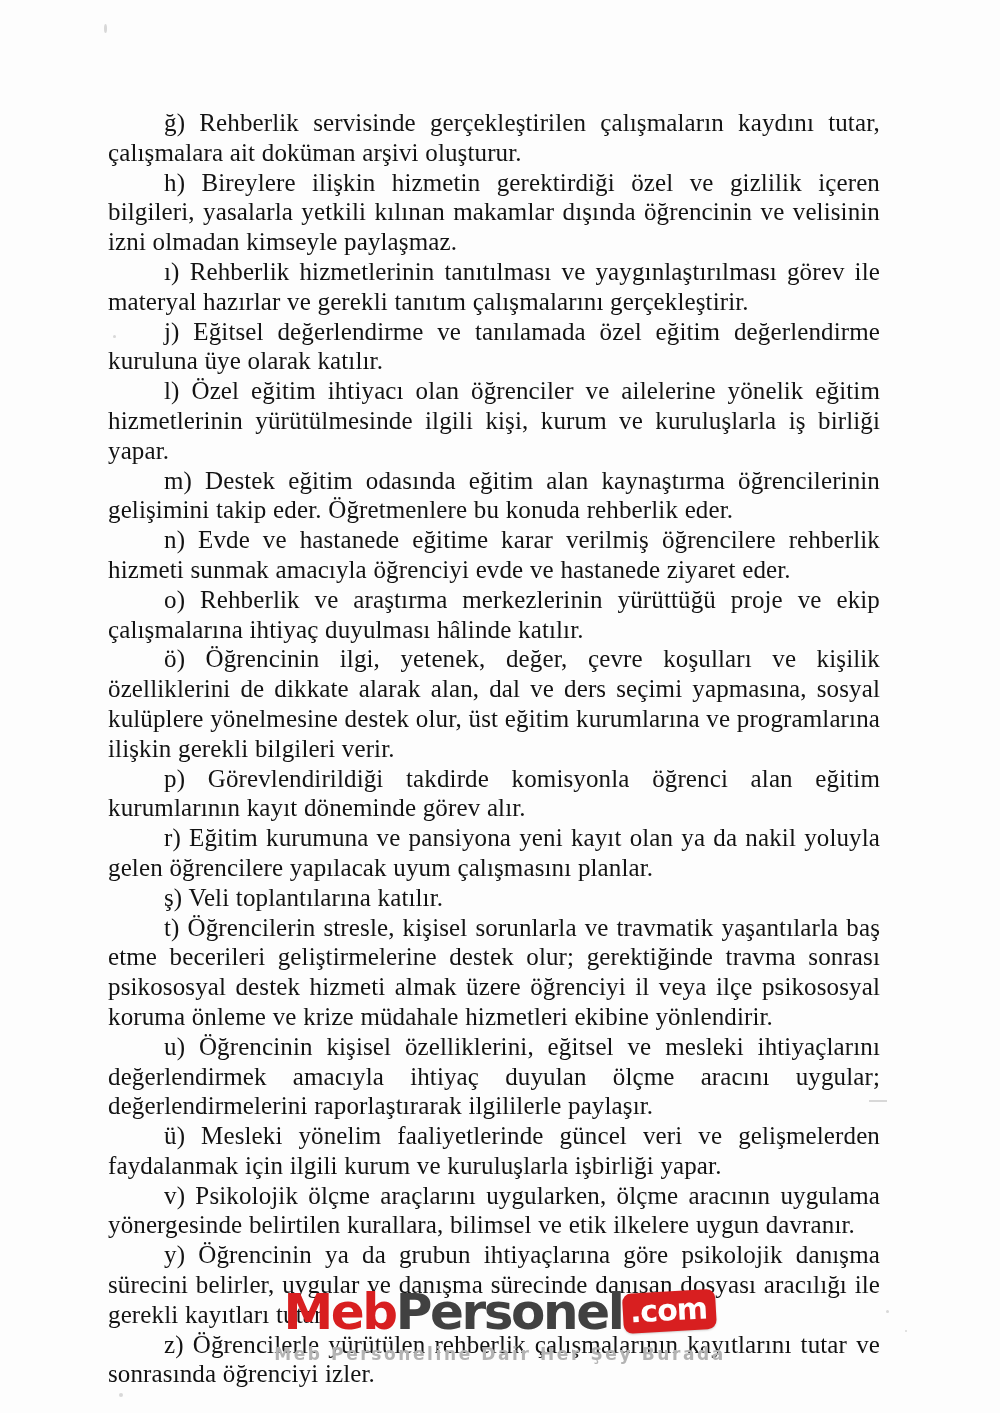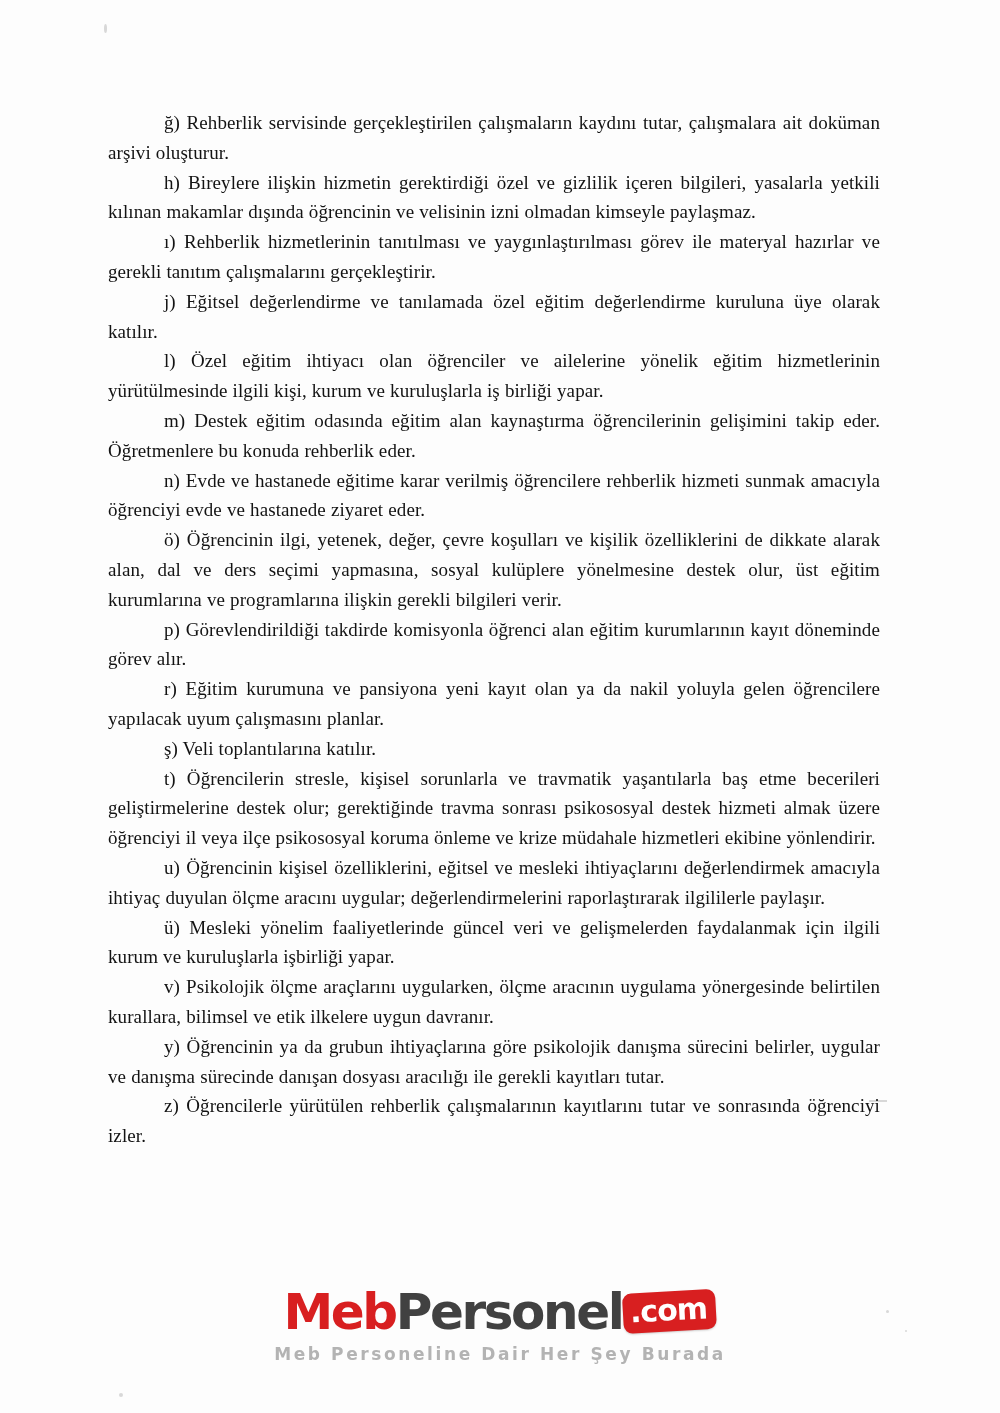--- a/index.html
+++ b/index.html
@@ -30,21 +30,21 @@
   .doc-body {
     position: absolute;
     left: 108px;
     top: 108px;
     width: 772px;
   }
   p.para {
     margin: 0;
     text-indent: 56px;
     text-align: justify;
-    font-size: 19px;
+    font-size: 25px;
     line-height: 29.8px;
     letter-spacing: .005em;
     word-spacing: .01em;
     color: #131313;
     -webkit-font-smoothing: none;
   }
   
   p.para:last-child { }
 
   
@@ -110,20 +110,21 @@
   <span class="speck" style="left:905px; top:1330px; width:2px; height:2px;"></span>
 
   <div class="doc-body">
     <p class="para">ğ) Rehberlik servisinde gerçekleştirilen çalışmaların kaydını tutar, çalışmalara ait doküman arşivi oluşturur.</p>
     <p class="para">h) Bireylere ilişkin hizmetin gerektirdiği özel ve gizlilik içeren bilgileri, yasalarla yetkili kılınan makamlar dışında öğrencinin ve velisinin izni olmadan kimseyle paylaşmaz.</p>
     <p class="para">ı) Rehberlik hizmetlerinin tanıtılması ve yaygınlaştırılması görev ile materyal hazırlar ve gerekli tanıtım çalışmalarını gerçekleştirir.</p>
     <p class="para">j) Eğitsel değerlendirme ve tanılamada özel eğitim değerlendirme kuruluna üye olarak katılır.</p>
     <p class="para">l) Özel eğitim ihtiyacı olan öğrenciler ve ailelerine yönelik eğitim hizmetlerinin yürütülmesinde ilgili kişi, kurum ve kuruluşlarla iş birliği yapar.</p>
     <p class="para">m) Destek eğitim odasında eğitim alan kaynaştırma öğrencilerinin gelişimini takip eder. Öğretmenlere bu konuda rehberlik eder.</p>
     <p class="para">n) Evde ve hastanede eğitime karar verilmiş öğrencilere rehberlik hizmeti sunmak amacıyla öğrenciyi evde ve hastanede ziyaret eder.</p>
+    <p class="para">o) Rehberlik ve araştırma merkezlerinin yürüttüğü proje ve ekip çalışmalarına ihtiyaç duyulması hâlinde katılır.</p>
     <p class="para">ö) Öğrencinin ilgi, yetenek, değer, çevre koşulları ve kişilik özelliklerini de dikkate alarak alan, dal ve ders seçimi yapmasına, sosyal kulüplere yönelmesine destek olur,  üst eğitim kurumlarına ve programlarına ilişkin gerekli bilgileri verir.</p>
     <p class="para">p) Görevlendirildiği takdirde komisyonla öğrenci alan eğitim kurumlarının kayıt döneminde görev alır.</p>
     <p class="para">r) Eğitim kurumuna ve pansiyona yeni kayıt olan ya da nakil yoluyla gelen öğrencilere yapılacak uyum çalışmasını planlar.</p>
     <p class="para">ş) Veli toplantılarına katılır.</p>
     <p class="para">t) Öğrencilerin stresle, kişisel sorunlarla ve travmatik yaşantılarla baş etme becerileri geliştirmelerine destek olur; gerektiğinde travma sonrası psikososyal destek hizmeti almak üzere öğrenciyi il veya ilçe psikososyal koruma önleme ve krize müdahale hizmetleri ekibine yönlendirir.</p>
     <p class="para">u) Öğrencinin kişisel özelliklerini, eğitsel ve mesleki ihtiyaçlarını değerlendirmek amacıyla ihtiyaç duyulan ölçme aracını uygular; değerlendirmelerini raporlaştırarak ilgililerle paylaşır.</p>
     <p class="para">ü) Mesleki yönelim faaliyetlerinde güncel veri ve gelişmelerden faydalanmak için ilgili kurum ve kuruluşlarla işbirliği yapar.</p>
     <p class="para">v) Psikolojik ölçme araçlarını uygularken, ölçme aracının uygulama yönergesinde belirtilen kurallara, bilimsel ve etik ilkelere uygun davranır.</p>
     <p class="para">y) Öğrencinin ya da grubun ihtiyaçlarına göre psikolojik danışma sürecini belirler, uygular ve danışma sürecinde danışan dosyası aracılığı ile gerekli kayıtları tutar.</p>
     <p class="para">z) Öğrencilerle yürütülen rehberlik çalışmalarının kayıtlarını tutar ve sonrasında öğrenciyi izler.</p>

